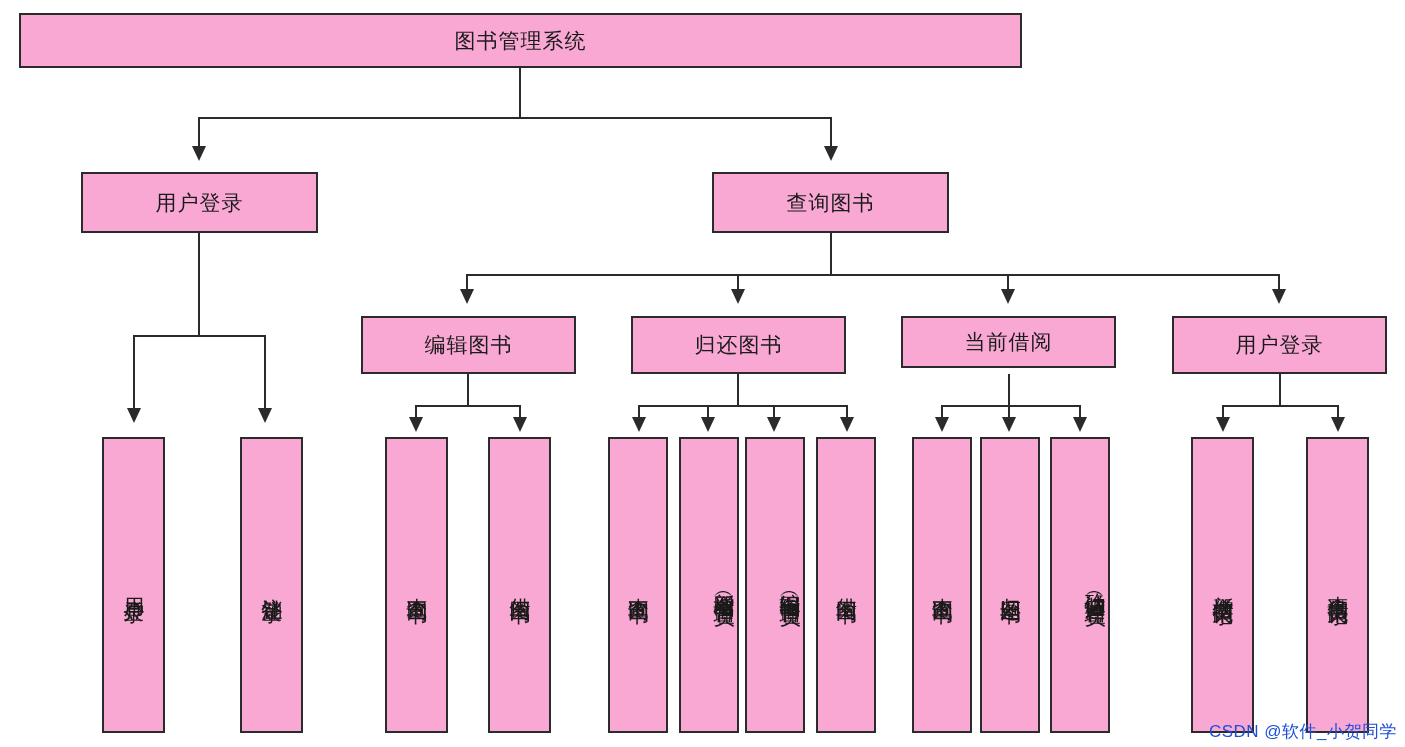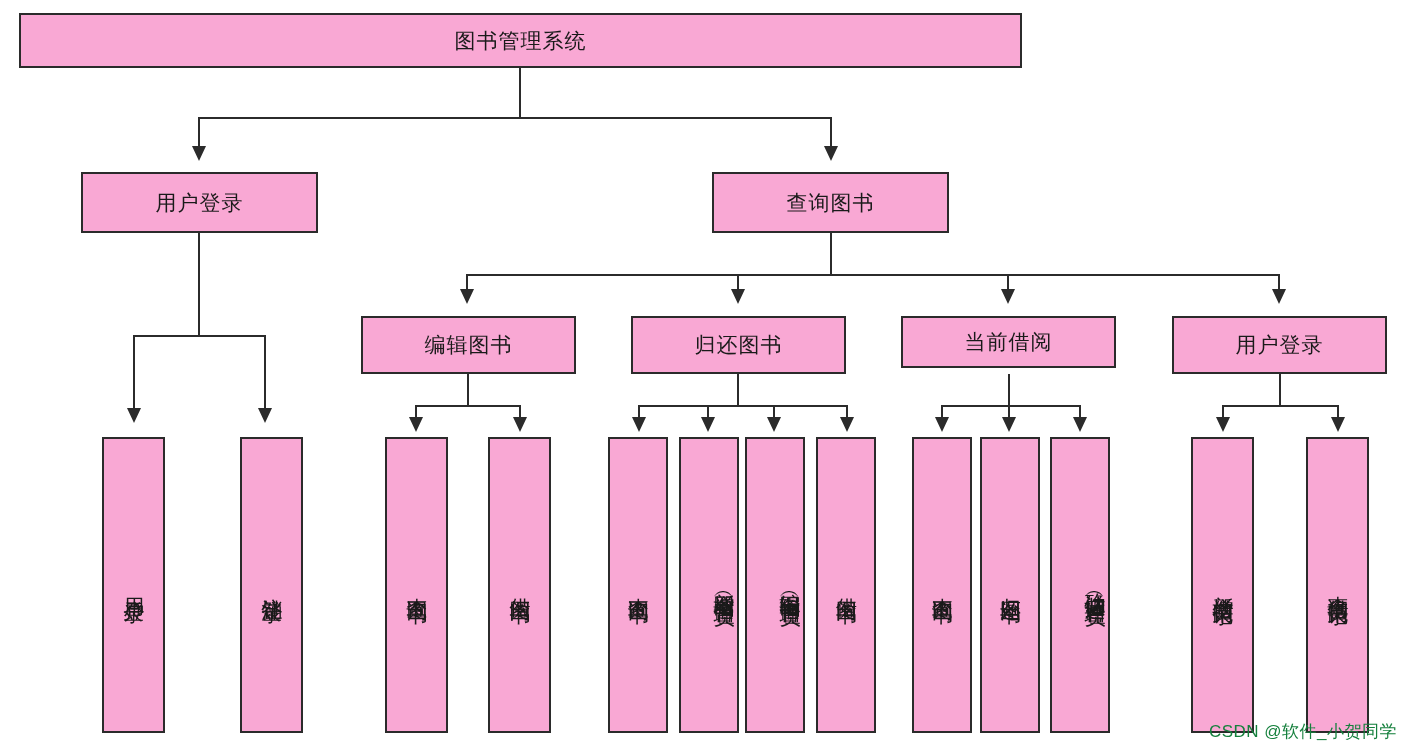--- a/index.html
+++ b/index.html
@@ -68,21 +68,21 @@
     border-left:7px solid transparent;
     border-right:7px solid transparent;
     border-top:15px solid #2b2b2b;
   }
   
   #watermark{
     position:absolute;
     right:8px;
     bottom:4px;
     font-size:17px;
-    color:#15803d;
+    color:#1d4ed8;
     letter-spacing:.5px;
     user-select:none;
     white-space:nowrap;
   }
 </style>
 </head>
 <body>
 
 <div id="canvas">
 

